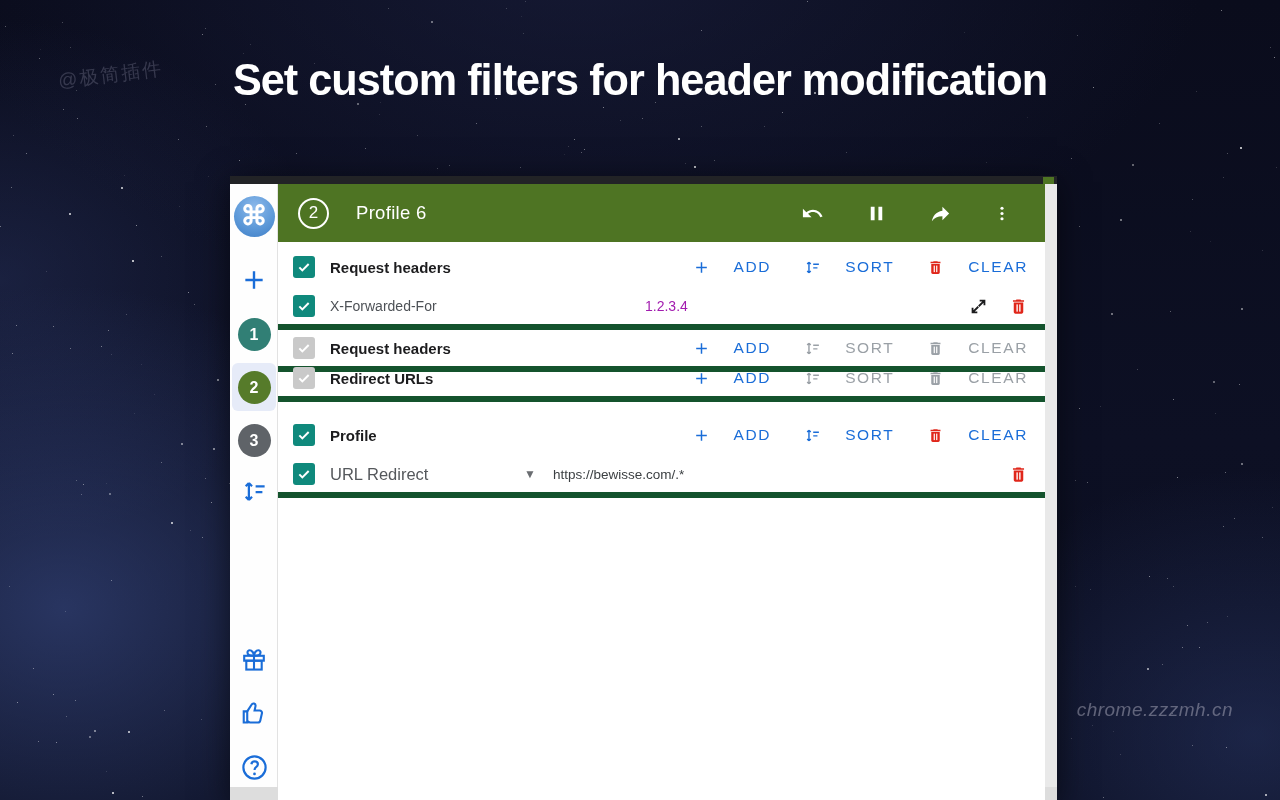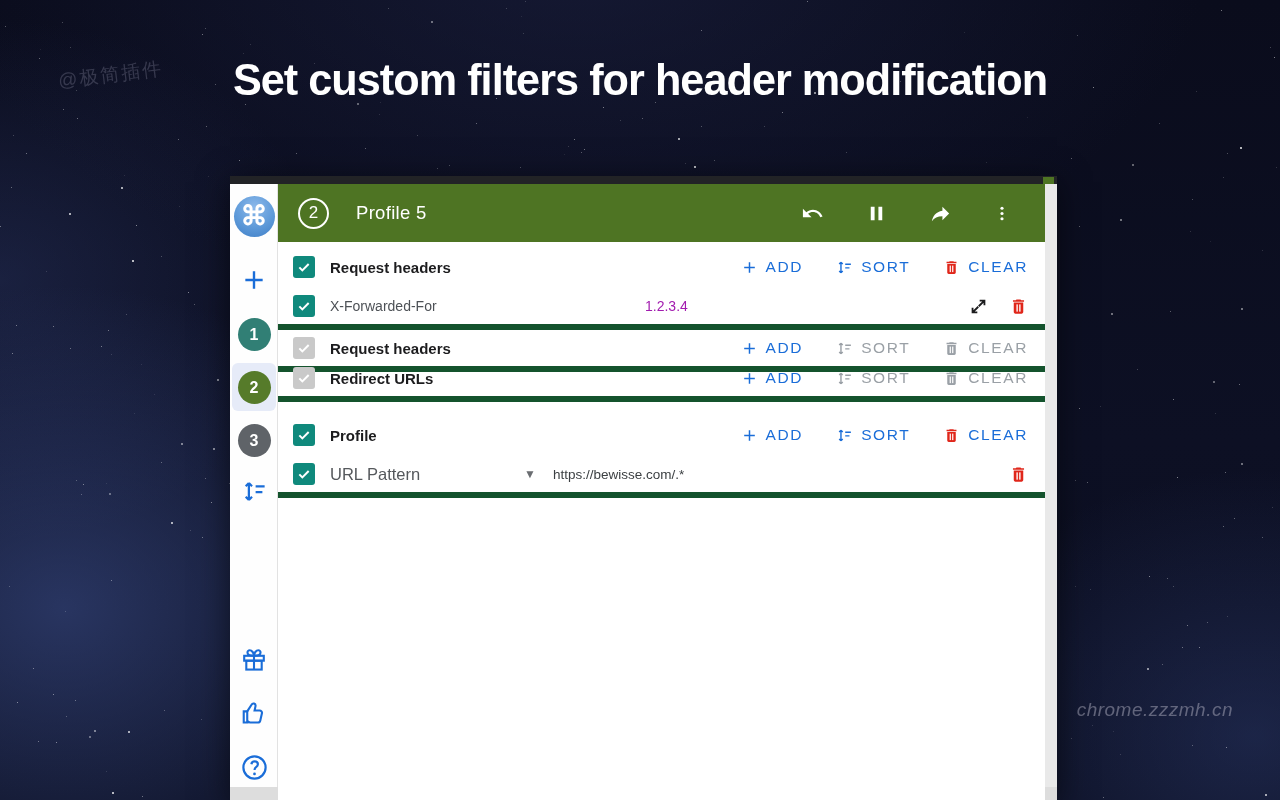--- a/index.html
+++ b/index.html
@@ -93,21 +93,21 @@
   .cbx.off { background:#c9c9c9; }
   .row-label { margin-left:15px; }
   .section-label { font-size:15px; font-weight:bold; color:#1c1c1e; }
   .item-label { font-size:14px; color:#4d5156; cursor:text; }
   .url-label { font-size:16.5px; color:#55585c; cursor:pointer; }
   .inline-value { position:absolute; left:367px; font-size:14px; color:#a21caf; cursor:text; }
   .url-caret { position:absolute; left:246px; color:#6a6d71; font-size:12px; cursor:pointer; }
   .url-value { position:absolute; left:275px; font-size:13.5px; color:#3c4043; cursor:text; }
 
   .actions { position:absolute; right:17px; display:flex; align-items:center; gap:33px; }
-  .action { display:flex; align-items:center; gap:8px; font-size:15.5px; letter-spacing:1.6px; color:#1a6dd8; cursor:pointer; }
+  .action { display:flex; align-items:center; gap:24px; font-size:15.5px; letter-spacing:1.6px; color:#1a6dd8; cursor:pointer; }
   .action svg { display:block; }
   .action.red-trash .trash-fill { color:#e0261a; }
   .dim .action.grey { color:#9aa0a6; }
   .dim .action.grey .trash-fill { color:#9aa0a6; }
 
   .row-right { position:absolute; right:17px; display:flex; align-items:center; gap:21px; }
   .expand-btn { color:#1c1c1e; cursor:pointer; display:block; }
   .trash-btn { color:#e0261a; cursor:pointer; display:block; }
 </style>
 </head>
@@ -179,21 +179,21 @@
       <svg width="29" height="29" viewBox="0 0 24 24">
         <circle cx="12" cy="12" r="9.2" fill="none" stroke="currentColor" stroke-width="1.8"></circle>
         <path d="M9.4 9.3c.2-1.4 1.3-2.3 2.7-2.3 1.5 0 2.7 1 2.7 2.4 0 1.1-.6 1.7-1.5 2.3-.9.6-1.2 1-1.2 1.9v.5" fill="none" stroke="currentColor" stroke-width="1.8"></path>
         <circle cx="12" cy="17.3" r="1.15" fill="currentColor"></circle>
       </svg>
     </div>
   </div>
 
   <div class="app-header">
     <div class="profile-badge">2</div>
-    <div class="profile-name">Profile 5</div>
+    <div class="profile-name">Profile 6</div>
     <div class="header-actions">
       <svg class="hicon" viewBox="0 0 24 24" fill="#ffffff">
         <path d="M12.5 8c-2.65 0-5.05.99-6.9 2.6L2 7v9h9l-3.62-3.62C8.77 11.22 10.54 10.5 12.5 10.5c3.54 0 6.55 2.31 7.6 5.5l2.37-.78C21.08 11.03 17.15 8 12.5 8z"></path>
       </svg>
       <svg class="hicon" viewBox="0 0 24 24" fill="#ffffff">
         <path d="M6 19h4V5H6v14zm8-14v14h4V5h-4z"></path>
       </svg>
       <svg class="hicon" viewBox="0 0 24 24" fill="#ffffff">
         <g transform="scale(-1,1) translate(-24,0)">
             <path d="M10 9V5l-7 7 7 7v-4.1c5 0 8.5 1.6 11 5.1-1-5-4-10-11-11z"></path>
@@ -357,21 +357,21 @@
         </div>
       </div>
     </div>
 
     <div class="row divider" style="top:214px">
       <div class="cbx on">
         <svg width="16" height="16" viewBox="0 0 24 24">
             <path d="M5 12.5l4.5 4.5L19 7.5" stroke="#fff" stroke-width="3" fill="none"></path>
           </svg>
       </div>
-      <span class="row-label url-label">URL Pattern</span>
+      <span class="row-label url-label">URL Redirect</span>
       <span class="url-caret">▼</span>
       <span class="url-value">https://bewisse.com/.*</span>
       <div class="row-right">
         <svg class="trash-btn" width="19" height="19" viewBox="0 0 24 24">
           <path fill="currentColor" d="M6 19c0 1.1.9 2 2 2h8c1.1 0 2-.9 2-2V7H6v12zM19 4h-3.5l-1-1h-5l-1 1H5v2h14V4z"></path>
           <rect x="9.4" y="9.3" width="1.7" height="9.2" fill="#fff"></rect>
             <rect x="12.9" y="9.3" width="1.7" height="9.2" fill="#fff"></rect>
         </svg>
       </div>
     </div>

